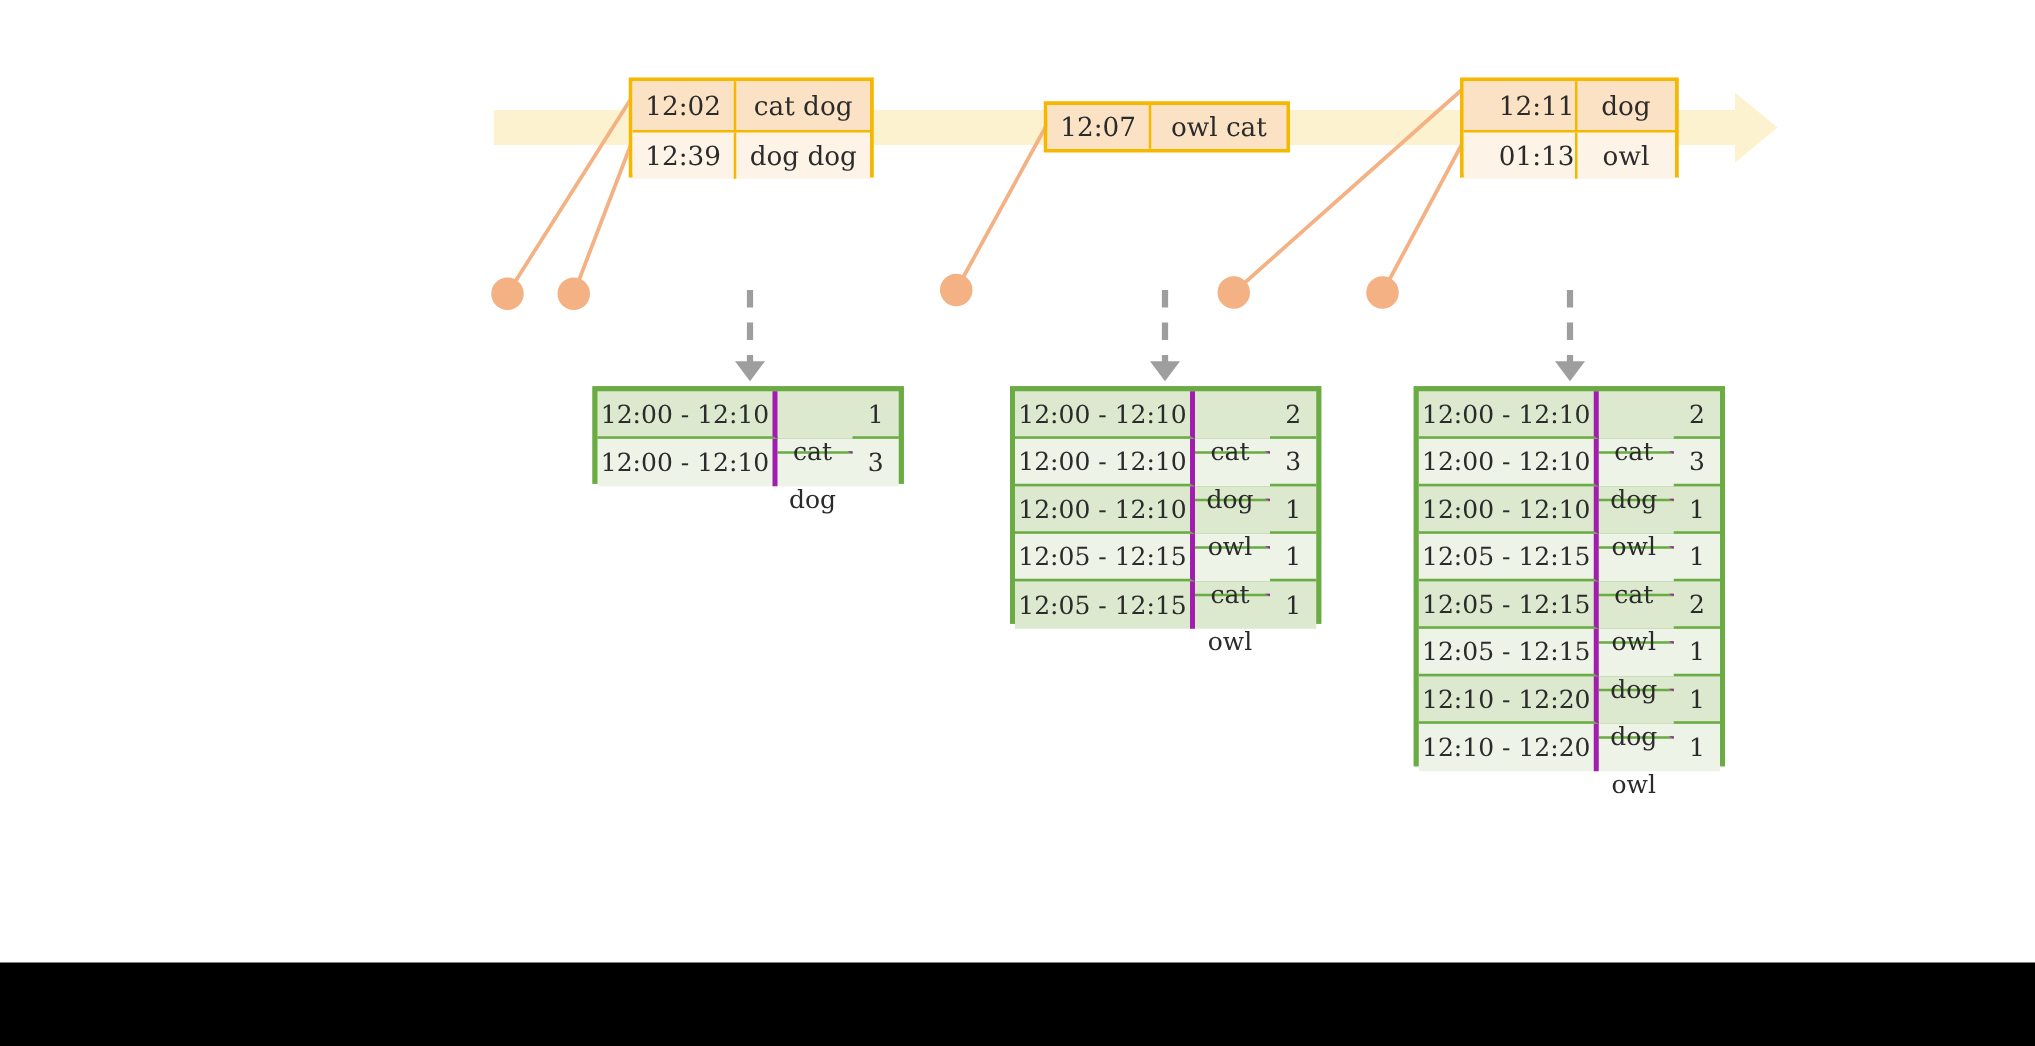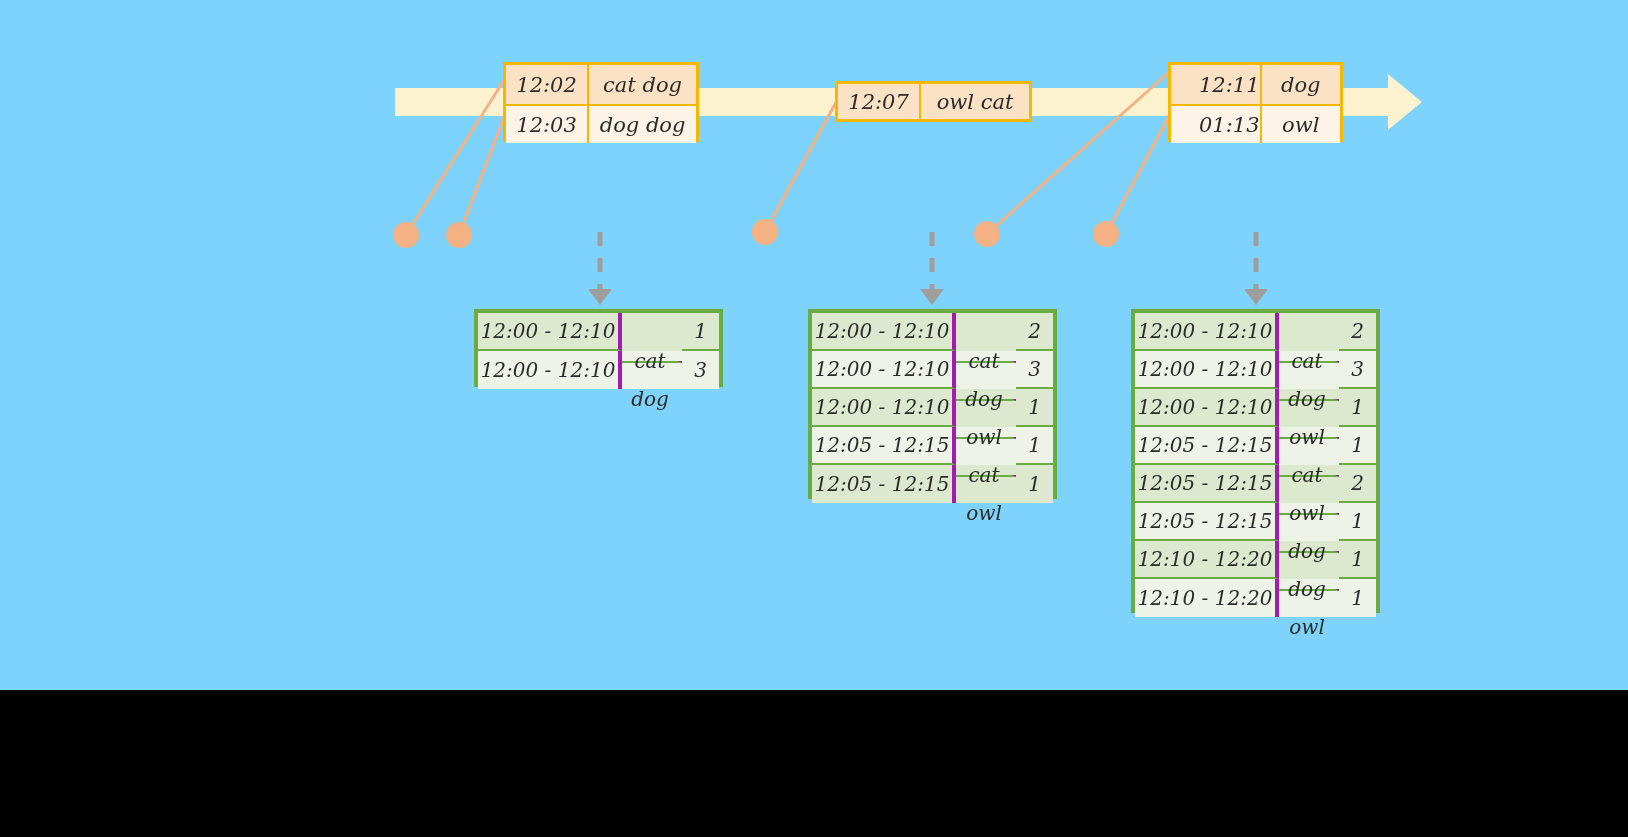--- a/index.html
+++ b/index.html
@@ -11,23 +11,22 @@
     width: 1628px;
     height: 837px;
     position: relative;
     overflow: hidden;
     font-family: "DejaVu Serif", "Liberation Serif", serif;
   }
   #stage {
     position: absolute;
     left: 0; top: 0;
     width: 1628px;
-    height: 690px;
-    background: #7dd3fc;
-    font-style: italic;
+    height: 770px;
+    background: #ffffff;
   }
   
   .timeline-bar {
     position: absolute;
     left: 395px;
     top: 88px;
     width: 1005px;
     height: 28px;
     background: #fdf2cf;
   }
@@ -176,21 +175,21 @@
         <polygon points="1244,289 1268,289 1256,305" fill="#9e9e9e"></polygon>
       </g>
   </svg>
 
   <div class="event-box" id="event-box-1">
     <div class="event-row r0">
       <div class="ev-time">12:02</div>
       <div class="ev-words">cat dog</div>
     </div>
     <div class="event-row r1">
-      <div class="ev-time">12:03</div>
+      <div class="ev-time">12:39</div>
       <div class="ev-words">dog dog</div>
     </div>
   </div>
 
   <div class="event-box" id="event-box-2">
     <div class="event-row r0">
       <div class="ev-time">12:07</div>
       <div class="ev-words">owl cat</div>
     </div>
   </div>

